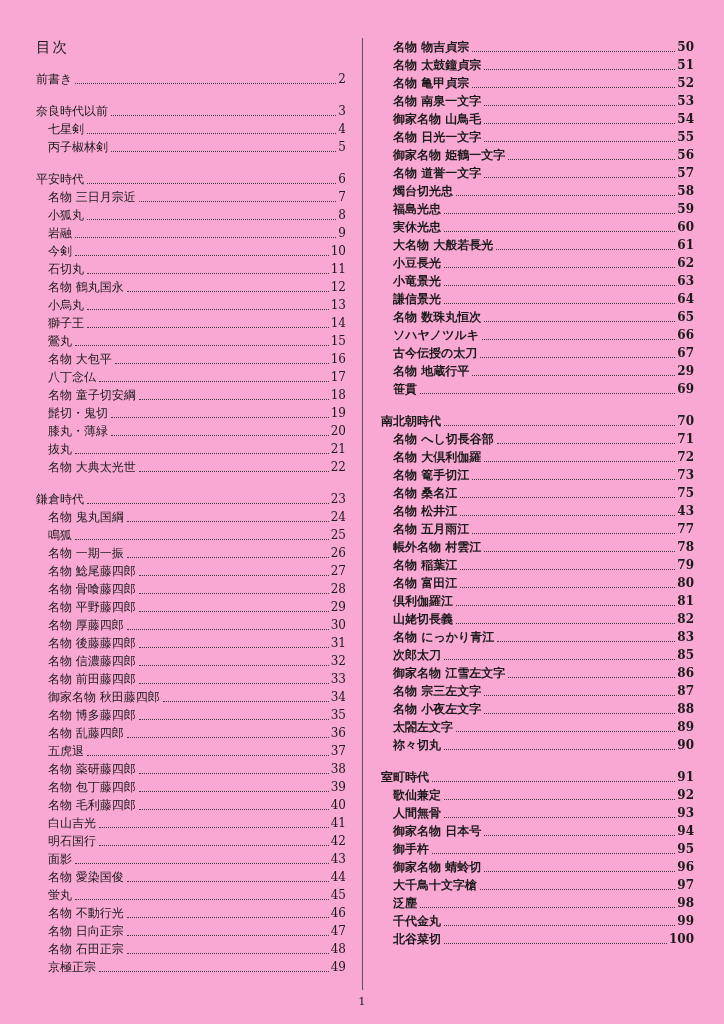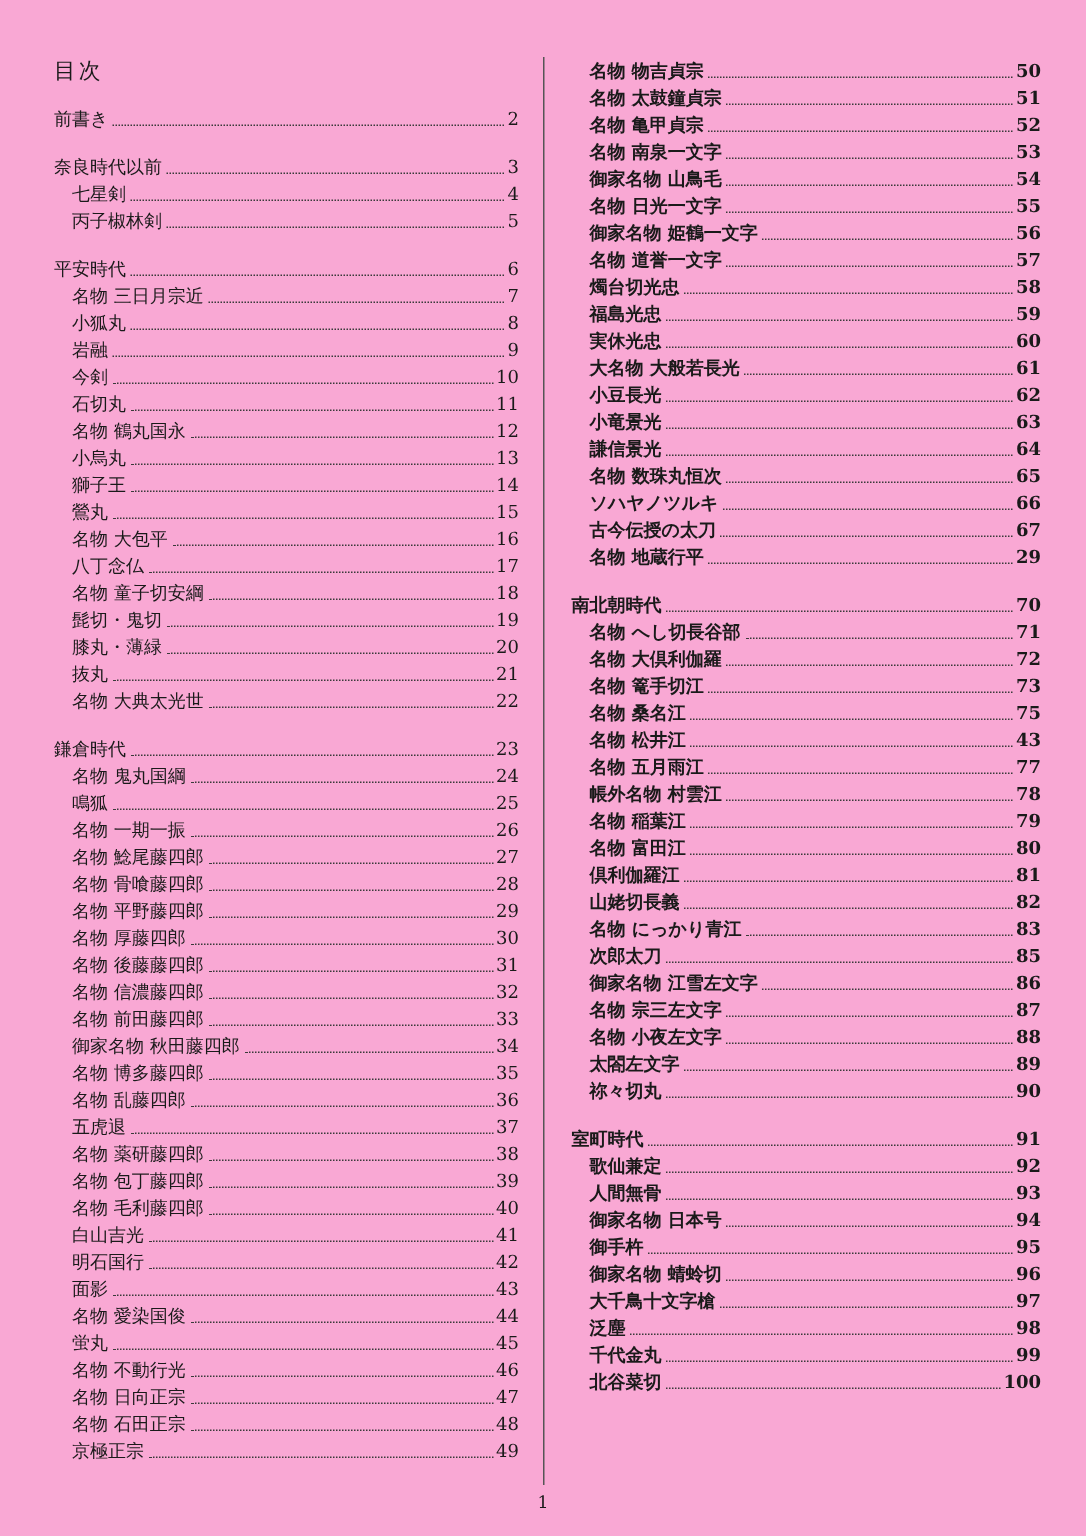--- a/index.html
+++ b/index.html
@@ -426,20 +426,25 @@
           <div class="entry indent">
             <span class="label">古今伝授の太刀</span>
             <span class="leader"></span>
             <span class="pg">67</span>
           </div>
           <div class="entry indent">
             <span class="label">名物 地蔵行平</span>
             <span class="leader"></span>
             <span class="pg">29</span>
           </div>
+          <div class="entry indent">
+            <span class="label">笹貫</span>
+            <span class="leader"></span>
+            <span class="pg">69</span>
+          </div>
           <div class="entry gap">
             <span class="label">南北朝時代</span>
             <span class="leader"></span>
             <span class="pg">70</span>
           </div>
           <div class="entry indent">
             <span class="label">名物 へし切長谷部</span>
             <span class="leader"></span>
             <span class="pg">71</span>
           </div>

